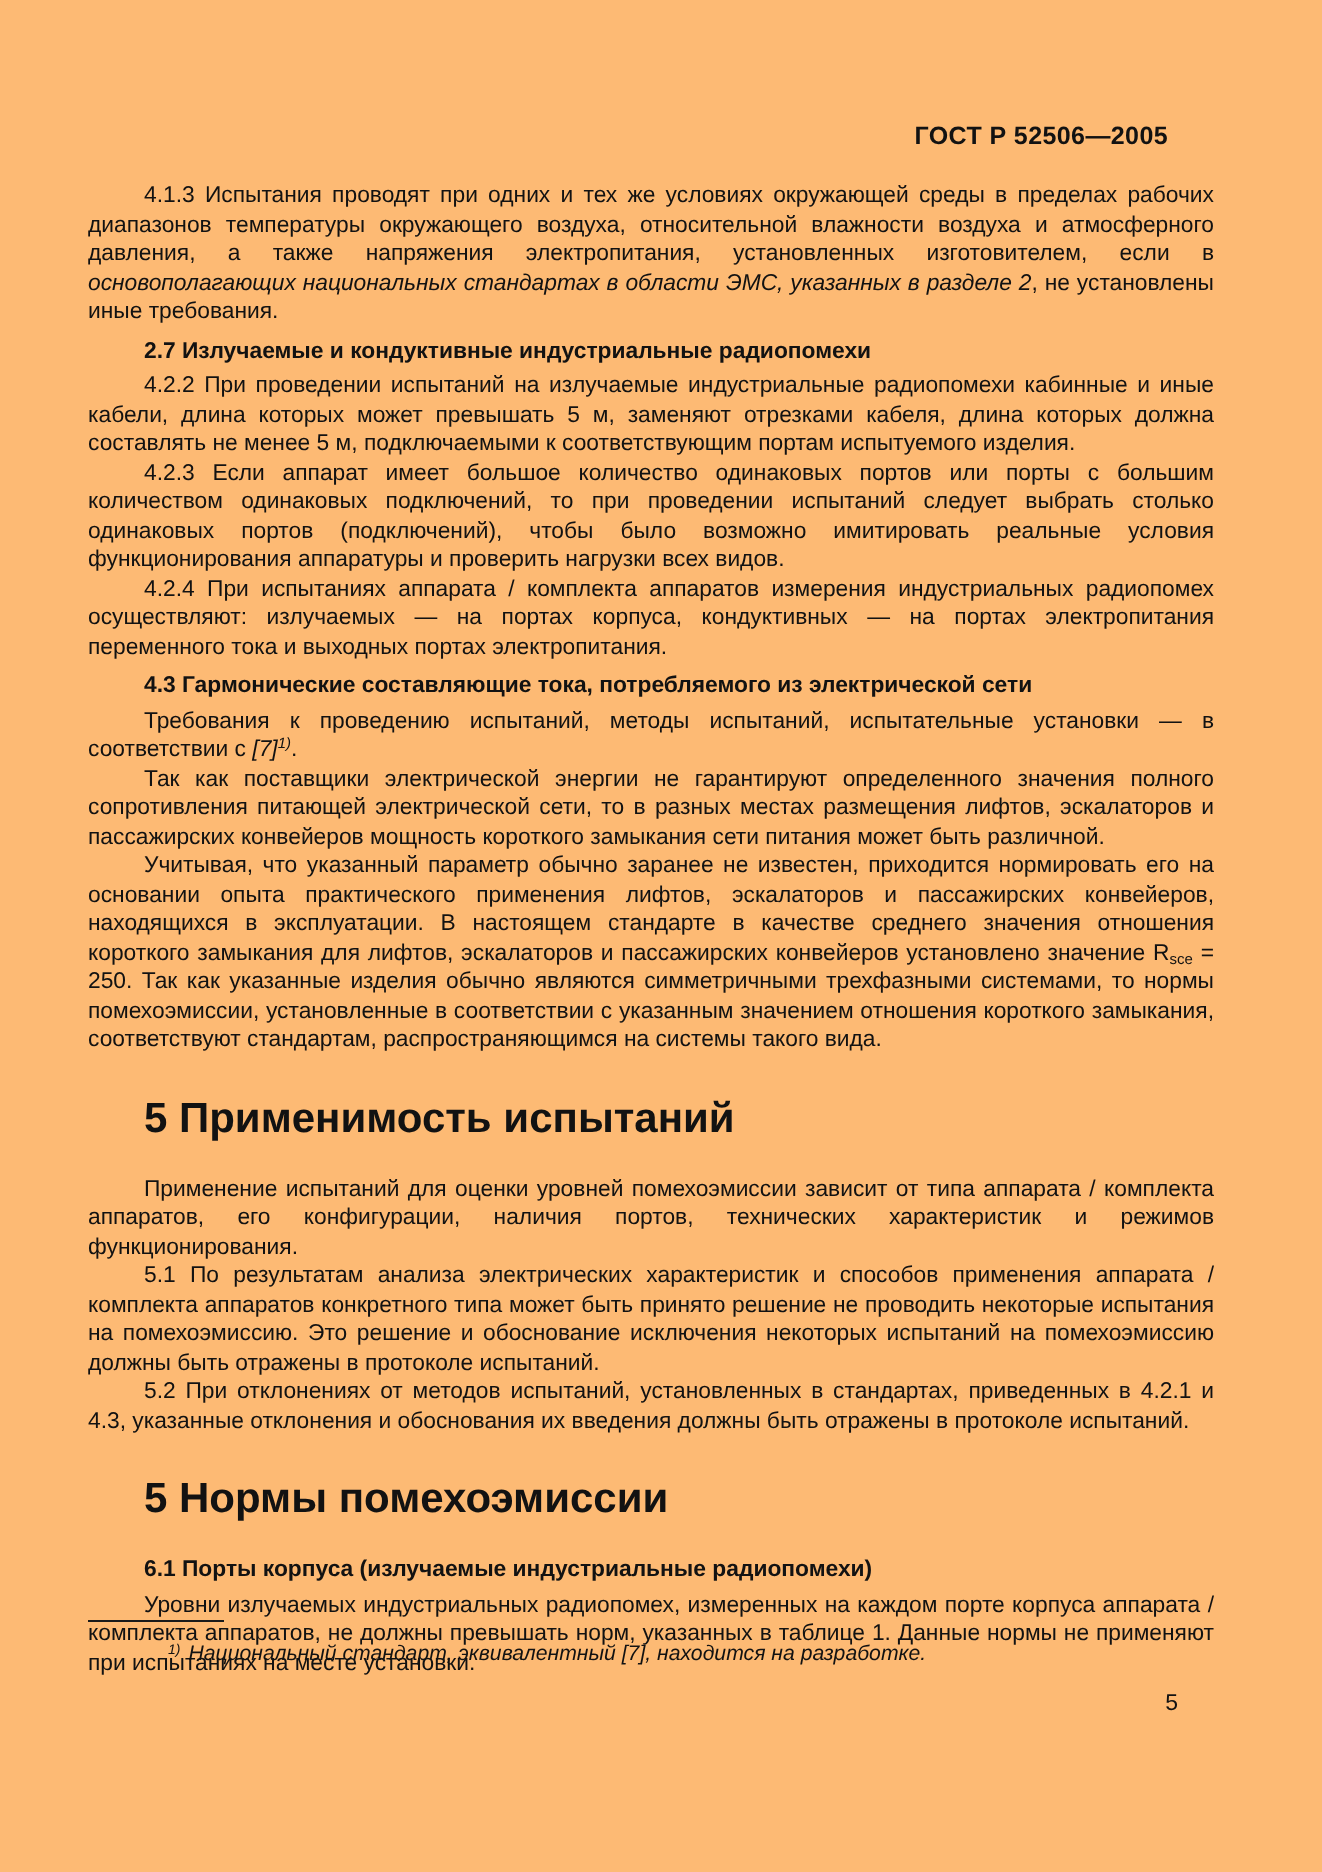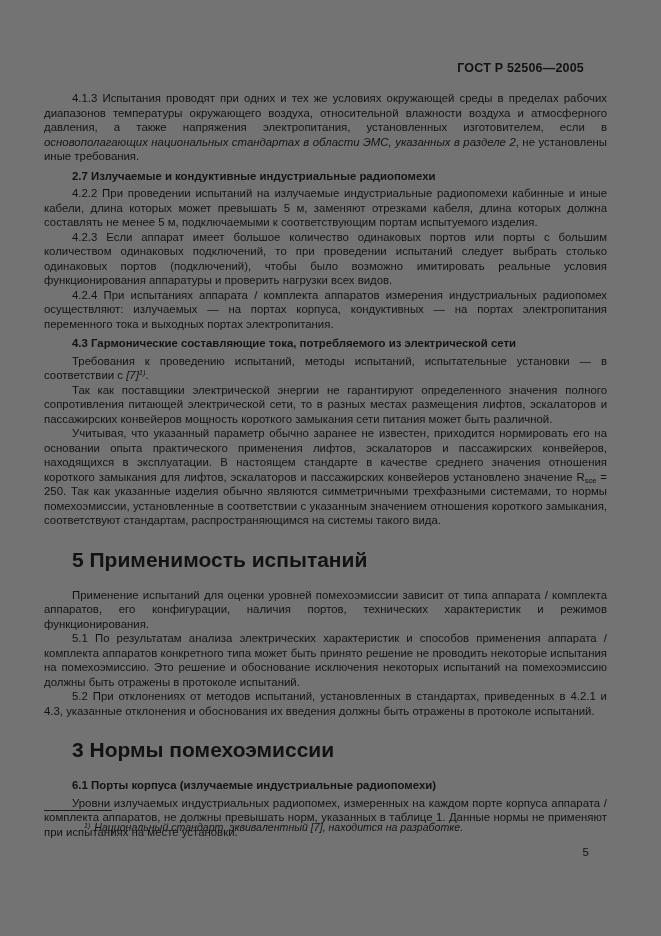--- a/index.html
+++ b/index.html
@@ -1,19 +1,19 @@
 <!DOCTYPE html>
 <html lang="ru"><head>
 <meta charset="utf-8">
 <style>
   html,body{margin:0;padding:0;background:#ffffff;}
   .page{
     position:relative;
     width:661px;height:936px;
-    background:#737373;
+    background:#fdba74;
     overflow:hidden;
     font-family:"Liberation Sans","DejaVu Sans",sans-serif;
     color:#121212;
   }
   .running-header{
     position:absolute;top:61px;left:0;right:77px;
     text-align:right;
     font-size:12.5px;font-weight:bold;letter-spacing:.2px;
   }
   .doc-body{
@@ -65,21 +65,21 @@
       <p class="p"><span>4.2.3 Если аппарат имеет большое количество одинаковых портов или порты с большим количеством одинаковых подключений, то при проведении испытаний следует выбрать столько одинаковых портов (подключений), чтобы было возможно имитировать реальные условия функционирования аппаратуры и проверить нагрузки всех видов.</span></p>
       <p class="p"><span>4.2.4 При испытаниях аппарата / комплекта аппаратов измерения индустриальных радиопомех осуществляют: излучаемых — на портах корпуса, кондуктивных — на портах электропитания переменного тока и выходных портах электропитания.</span></p>
       <p class="h2"><span>4.3 Гармонические составляющие тока, потребляемого из электрической сети</span></p>
       <p class="p"><span>Требования к проведению испытаний, методы испытаний, испытательные установки — в соответствии с </span><span class="it">[7]</span><sup class="it">1)</sup><span>.</span></p>
       <p class="p"><span>Так как поставщики электрической энергии не гарантируют определенного значения полного сопротивления питающей электрической сети, то в разных местах размещения лифтов, эскалаторов и пассажирских конвейеров мощность короткого замыкания сети питания может быть различной.</span></p>
       <p class="p"><span>Учитывая, что указанный параметр обычно заранее не известен, приходится нормировать его на основании опыта практического применения лифтов, эскалаторов и пассажирских конвейеров, находящихся в эксплуатации. В настоящем стандарте в качестве среднего значения отношения короткого замыкания для лифтов, эскалаторов и пассажирских конвейеров установлено значение R</span><sub>sce</sub><span> = 250. Так как указанные изделия обычно являются симметричными трехфазными системами, то нормы помехоэмиссии, установленные в соответствии с указанным значением отношения короткого замыкания, соответствуют стандартам, распространяющимся на системы такого вида.</span></p>
       <p class="h1"><span>5 Применимость испытаний</span></p>
       <p class="p"><span>Применение испытаний для оценки уровней помехоэмиссии зависит от типа аппарата / комплекта аппаратов, его конфигурации, наличия портов, технических характеристик и режимов функционирования.</span></p>
       <p class="p"><span>5.1 По результатам анализа электрических характеристик и способов применения аппарата / комплекта аппаратов конкретного типа может быть принято решение не проводить некоторые испытания на помехоэмиссию. Это решение и обоснование исключения некоторых испытаний на помехоэмиссию должны быть отражены в протоколе испытаний.</span></p>
       <p class="p"><span>5.2 При отклонениях от методов испытаний, установленных в стандартах, приведенных в 4.2.1 и 4.3, указанные отклонения и обоснования их введения должны быть отражены в протоколе испытаний.</span></p>
-      <p class="h1"><span>3 Нормы помехоэмиссии</span></p>
+      <p class="h1"><span>5 Нормы помехоэмиссии</span></p>
       <p class="h2"><span>6.1 Порты корпуса (излучаемые индустриальные радиопомехи)</span></p>
       <p class="p"><span>Уровни излучаемых индустриальных радиопомех, измеренных на каждом порте корпуса аппарата / комплекта аппаратов, не должны превышать норм, указанных в таблице 1. Данные нормы не применяют при испытаниях на месте установки.</span></p>
     </div>
 
   <div class="footer-area">
     <div class="footnote-rule"></div>
     <p class="footnote"><sup>1)</sup><span>Национальный стандарт, эквивалентный [7], находится на разработке.</span></p>
   </div>
 
   <div class="page-number">5</div>

